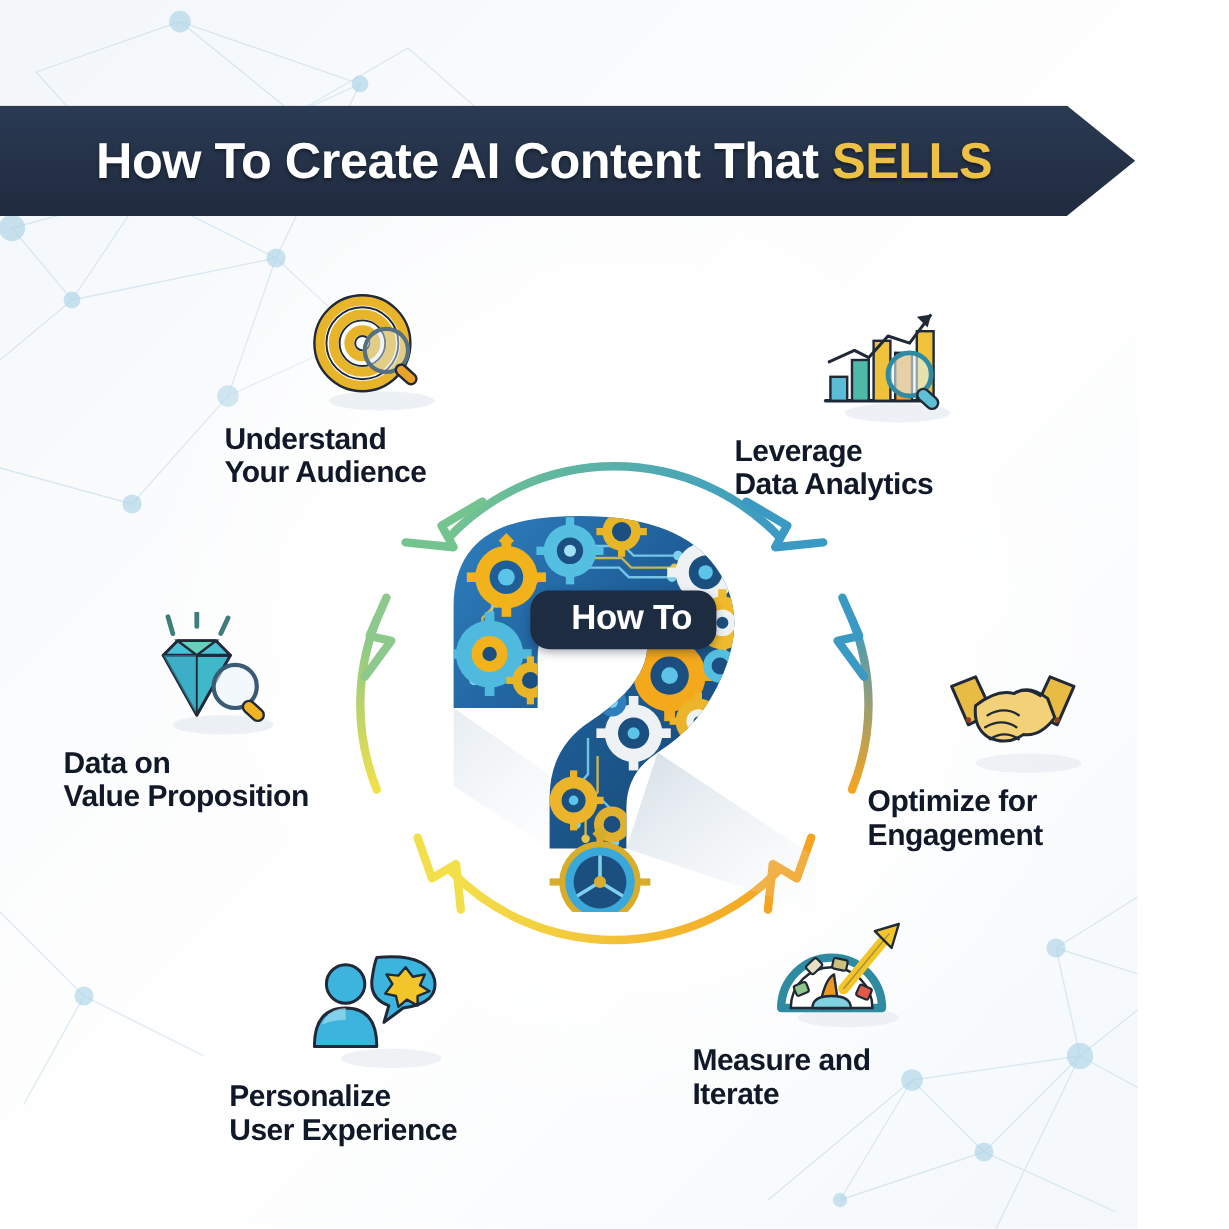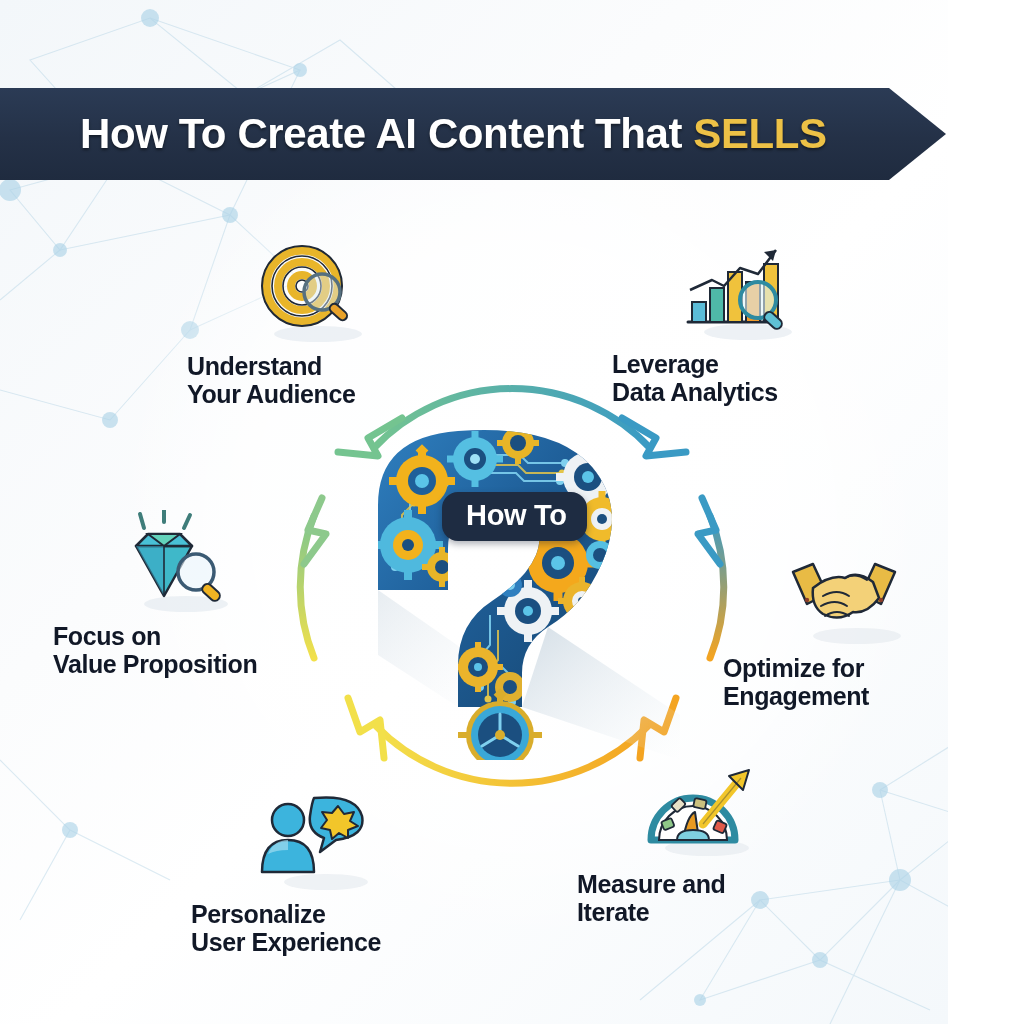--- a/index.html
+++ b/index.html
@@ -73,21 +73,21 @@
     position: absolute;
     left: 350px;
     top: 415px;
     width: 330px;
     height: 345px;
   }
   #howto-badge {
     position: absolute;
     left: 442px;
     top: 492px;
-    padding: 7px 20px 9px 24px;
+    padding: 7px 20px 9px 34px;
     background: #1e2c42;
     border-radius: 16px;
     color: #ffffff;
     font-size: 29px;
     font-weight: bold;
     letter-spacing: -0.3px;
     box-shadow: 0 3px 7px rgba(20,30,50,0.35);
     white-space: nowrap;
   }
 
@@ -107,21 +107,21 @@
     margin-top: 6px;
     font-size: 25px;
     font-weight: bold;
     color: #111827;
     line-height: 1.13;
     letter-spacing: -0.4px;
   }
   .step-label span { display: block; }
 
   #step-0 { left: 187px; top: 238px; }
-  #step-1 { left: 612px; top: 236px; }
+  #step-1 { left: 612px; top: 248px; }
   #step-2 { left: 53px;  top: 508px; }
   #step-3 { left: 723px; top: 540px; }
   #step-4 { left: 191px; top: 786px; }
   #step-5 { left: 577px; top: 756px; }
 
   #step-1 .step-label, #step-3 .step-label { }
 </style>
 </head>
 <body>
 
@@ -513,21 +513,21 @@
         <polygon points="20,36 76,36 48,86" fill="#3fb8c9" stroke="#1f2937" stroke-width="2.5" stroke-linejoin="round"></polygon>
         <polygon points="20,36 32,24 64,24 76,36" fill="#49c0d6" stroke="#1f2937" stroke-width="2.5" stroke-linejoin="round"></polygon>
         <polygon points="32,24 48,36 64,24" fill="#63d2bb" stroke="#1f2937" stroke-width="2"></polygon>
         <polygon points="20,36 48,36 48,86" fill="#3aa7c4" opacity="0.55"></polygon>
         <line x1="48" y1="36" x2="48" y2="86" stroke="#1f2937" stroke-width="1.6"></line>
         <circle cx="80" cy="62" r="18" fill="rgba(235,245,252,0.6)" stroke="#3b5a73" stroke-width="3.5"></circle>
         <rect x="91" y="72" width="20" height="10" rx="5" transform="rotate(42 91 72)" fill="#f0b323" stroke="#1f2937" stroke-width="2"></rect>
       </svg>
     </div>
     <div class="step-label">
-      <span>Focus on</span>
+      <span>Data on</span>
       <span>Value Proposition</span>
     </div>
   </div>
 
   <div class="step" id="step-3">
     <div class="step-icon">
       <svg width="130" height="100" viewBox="0 0 130 100">
         <ellipse cx="74" cy="88" rx="44" ry="8" fill="#dfe6ec" opacity="0.5"></ellipse>
         <path d="M10 24 L30 16 L44 46 L24 56 Z" fill="#e8bb45" stroke="#1f2937" stroke-width="2.5" stroke-linejoin="round"></path>
         <path d="M112 24 L92 16 L78 46 L98 56 Z" fill="#e8bb45" stroke="#1f2937" stroke-width="2.5" stroke-linejoin="round"></path>

